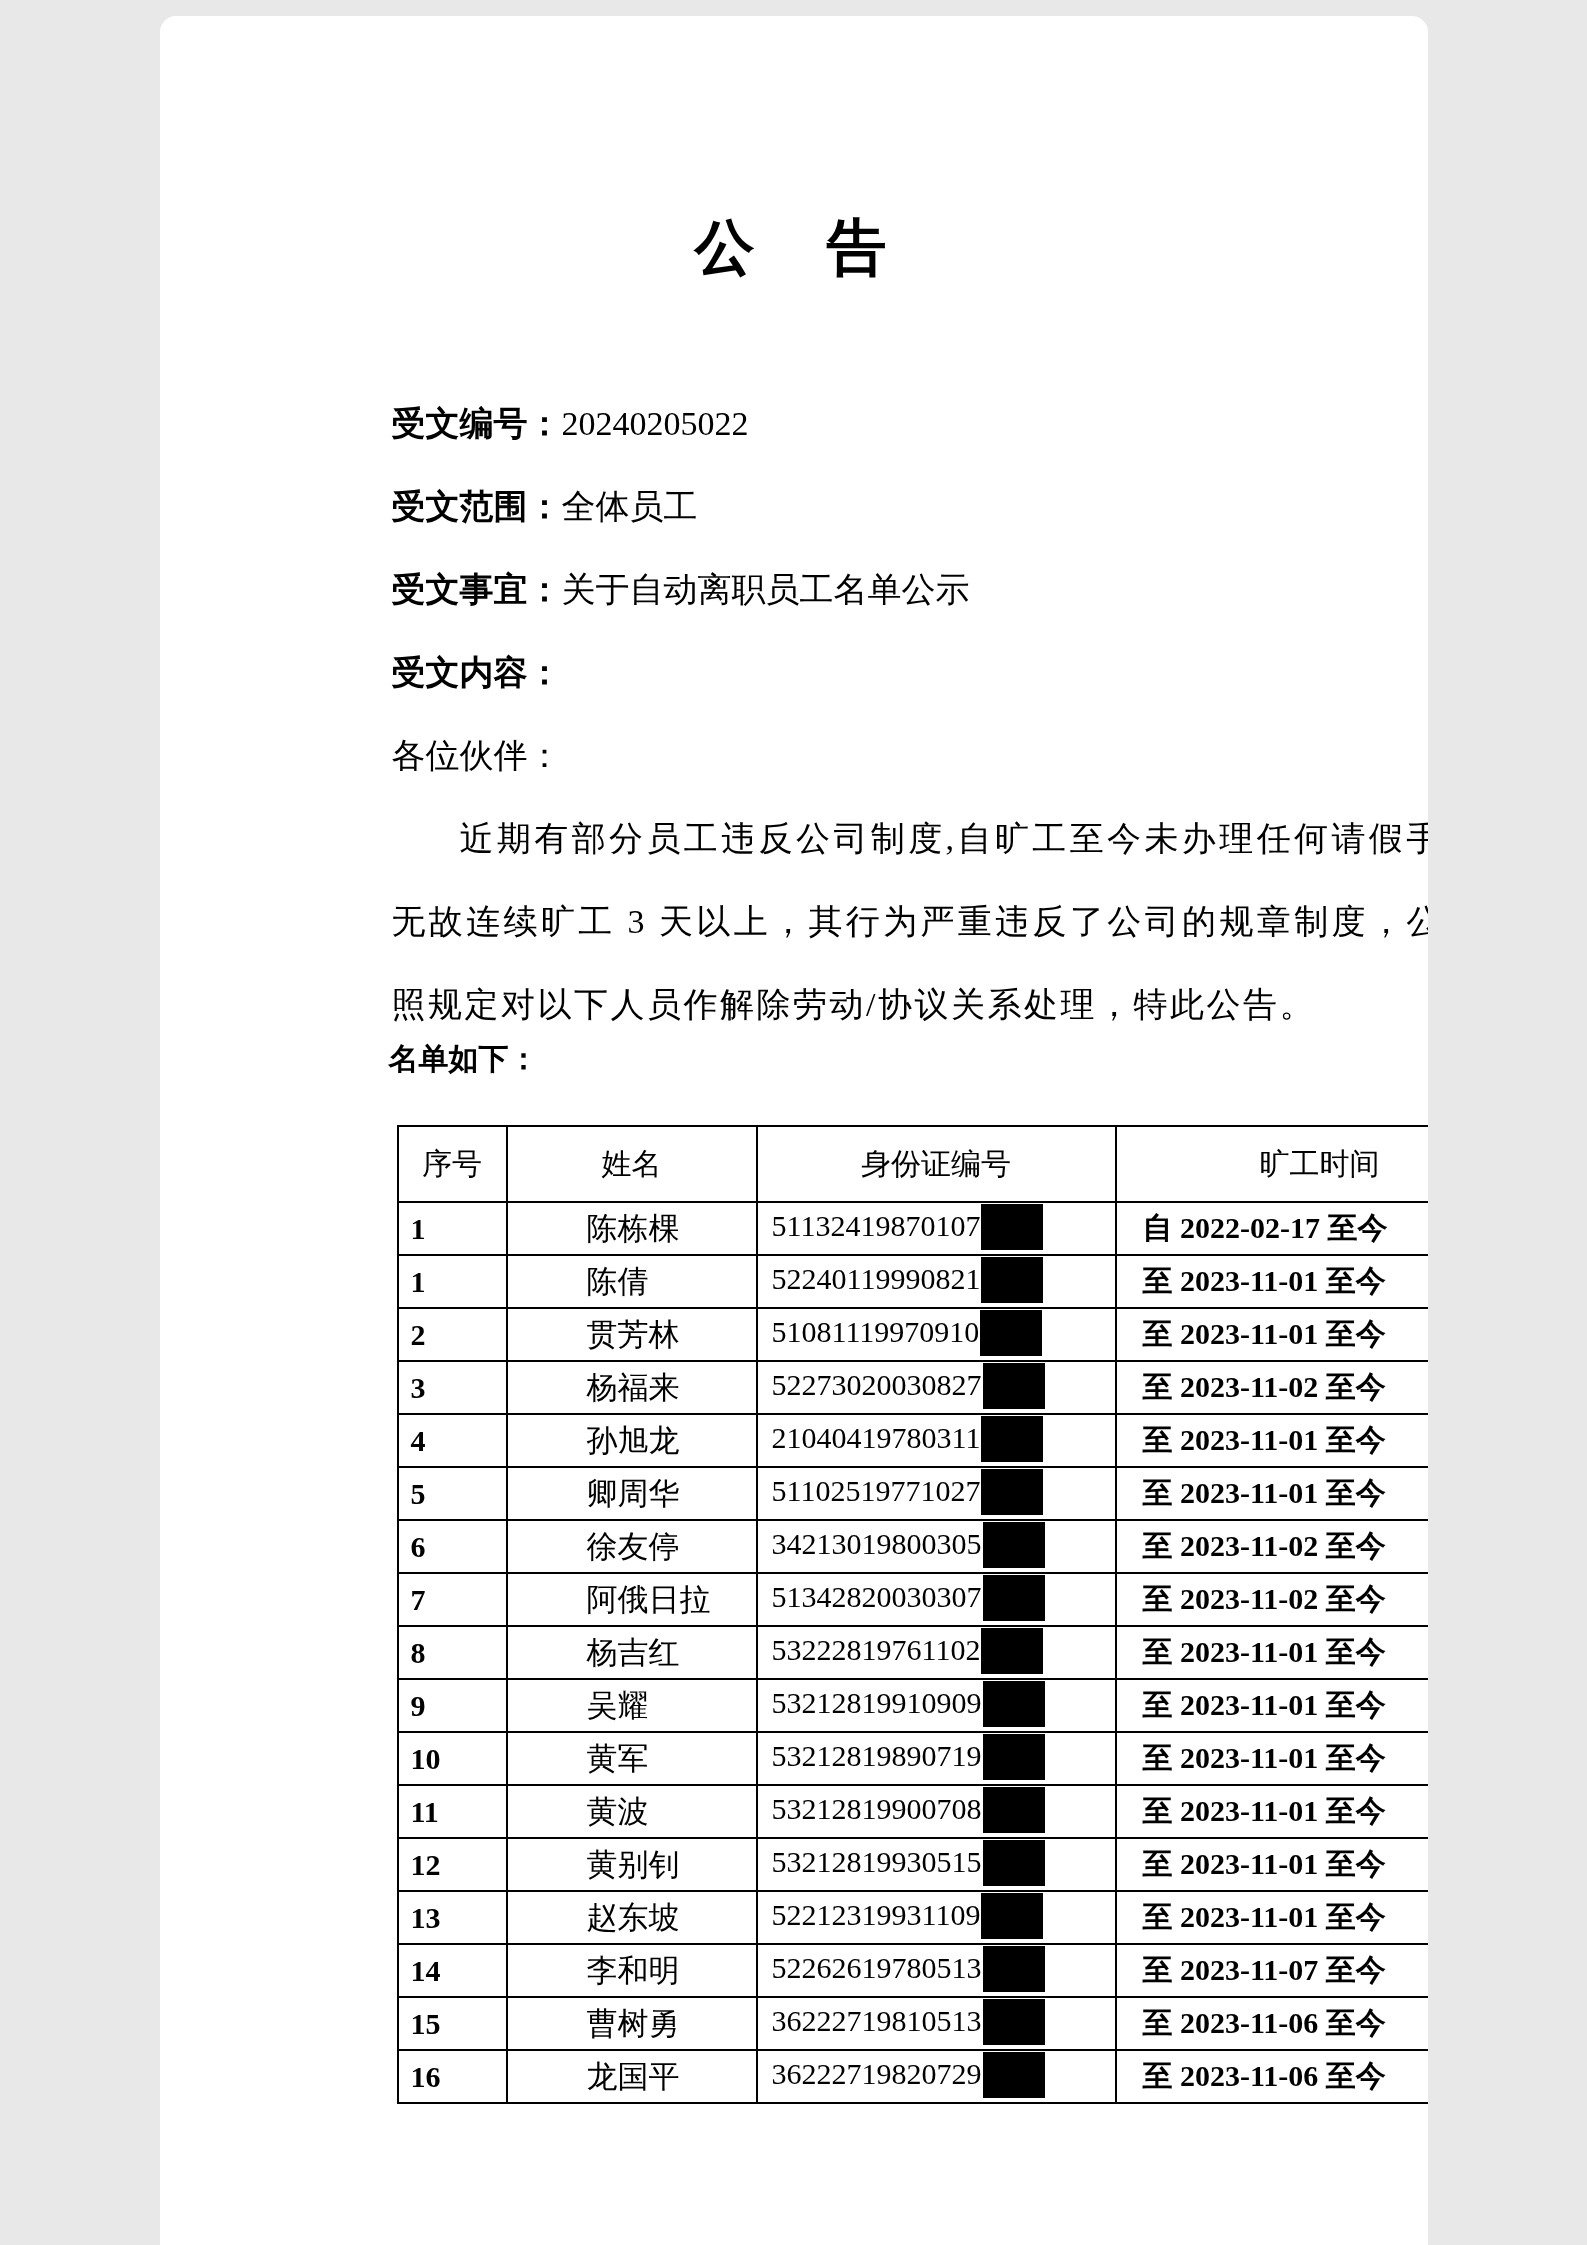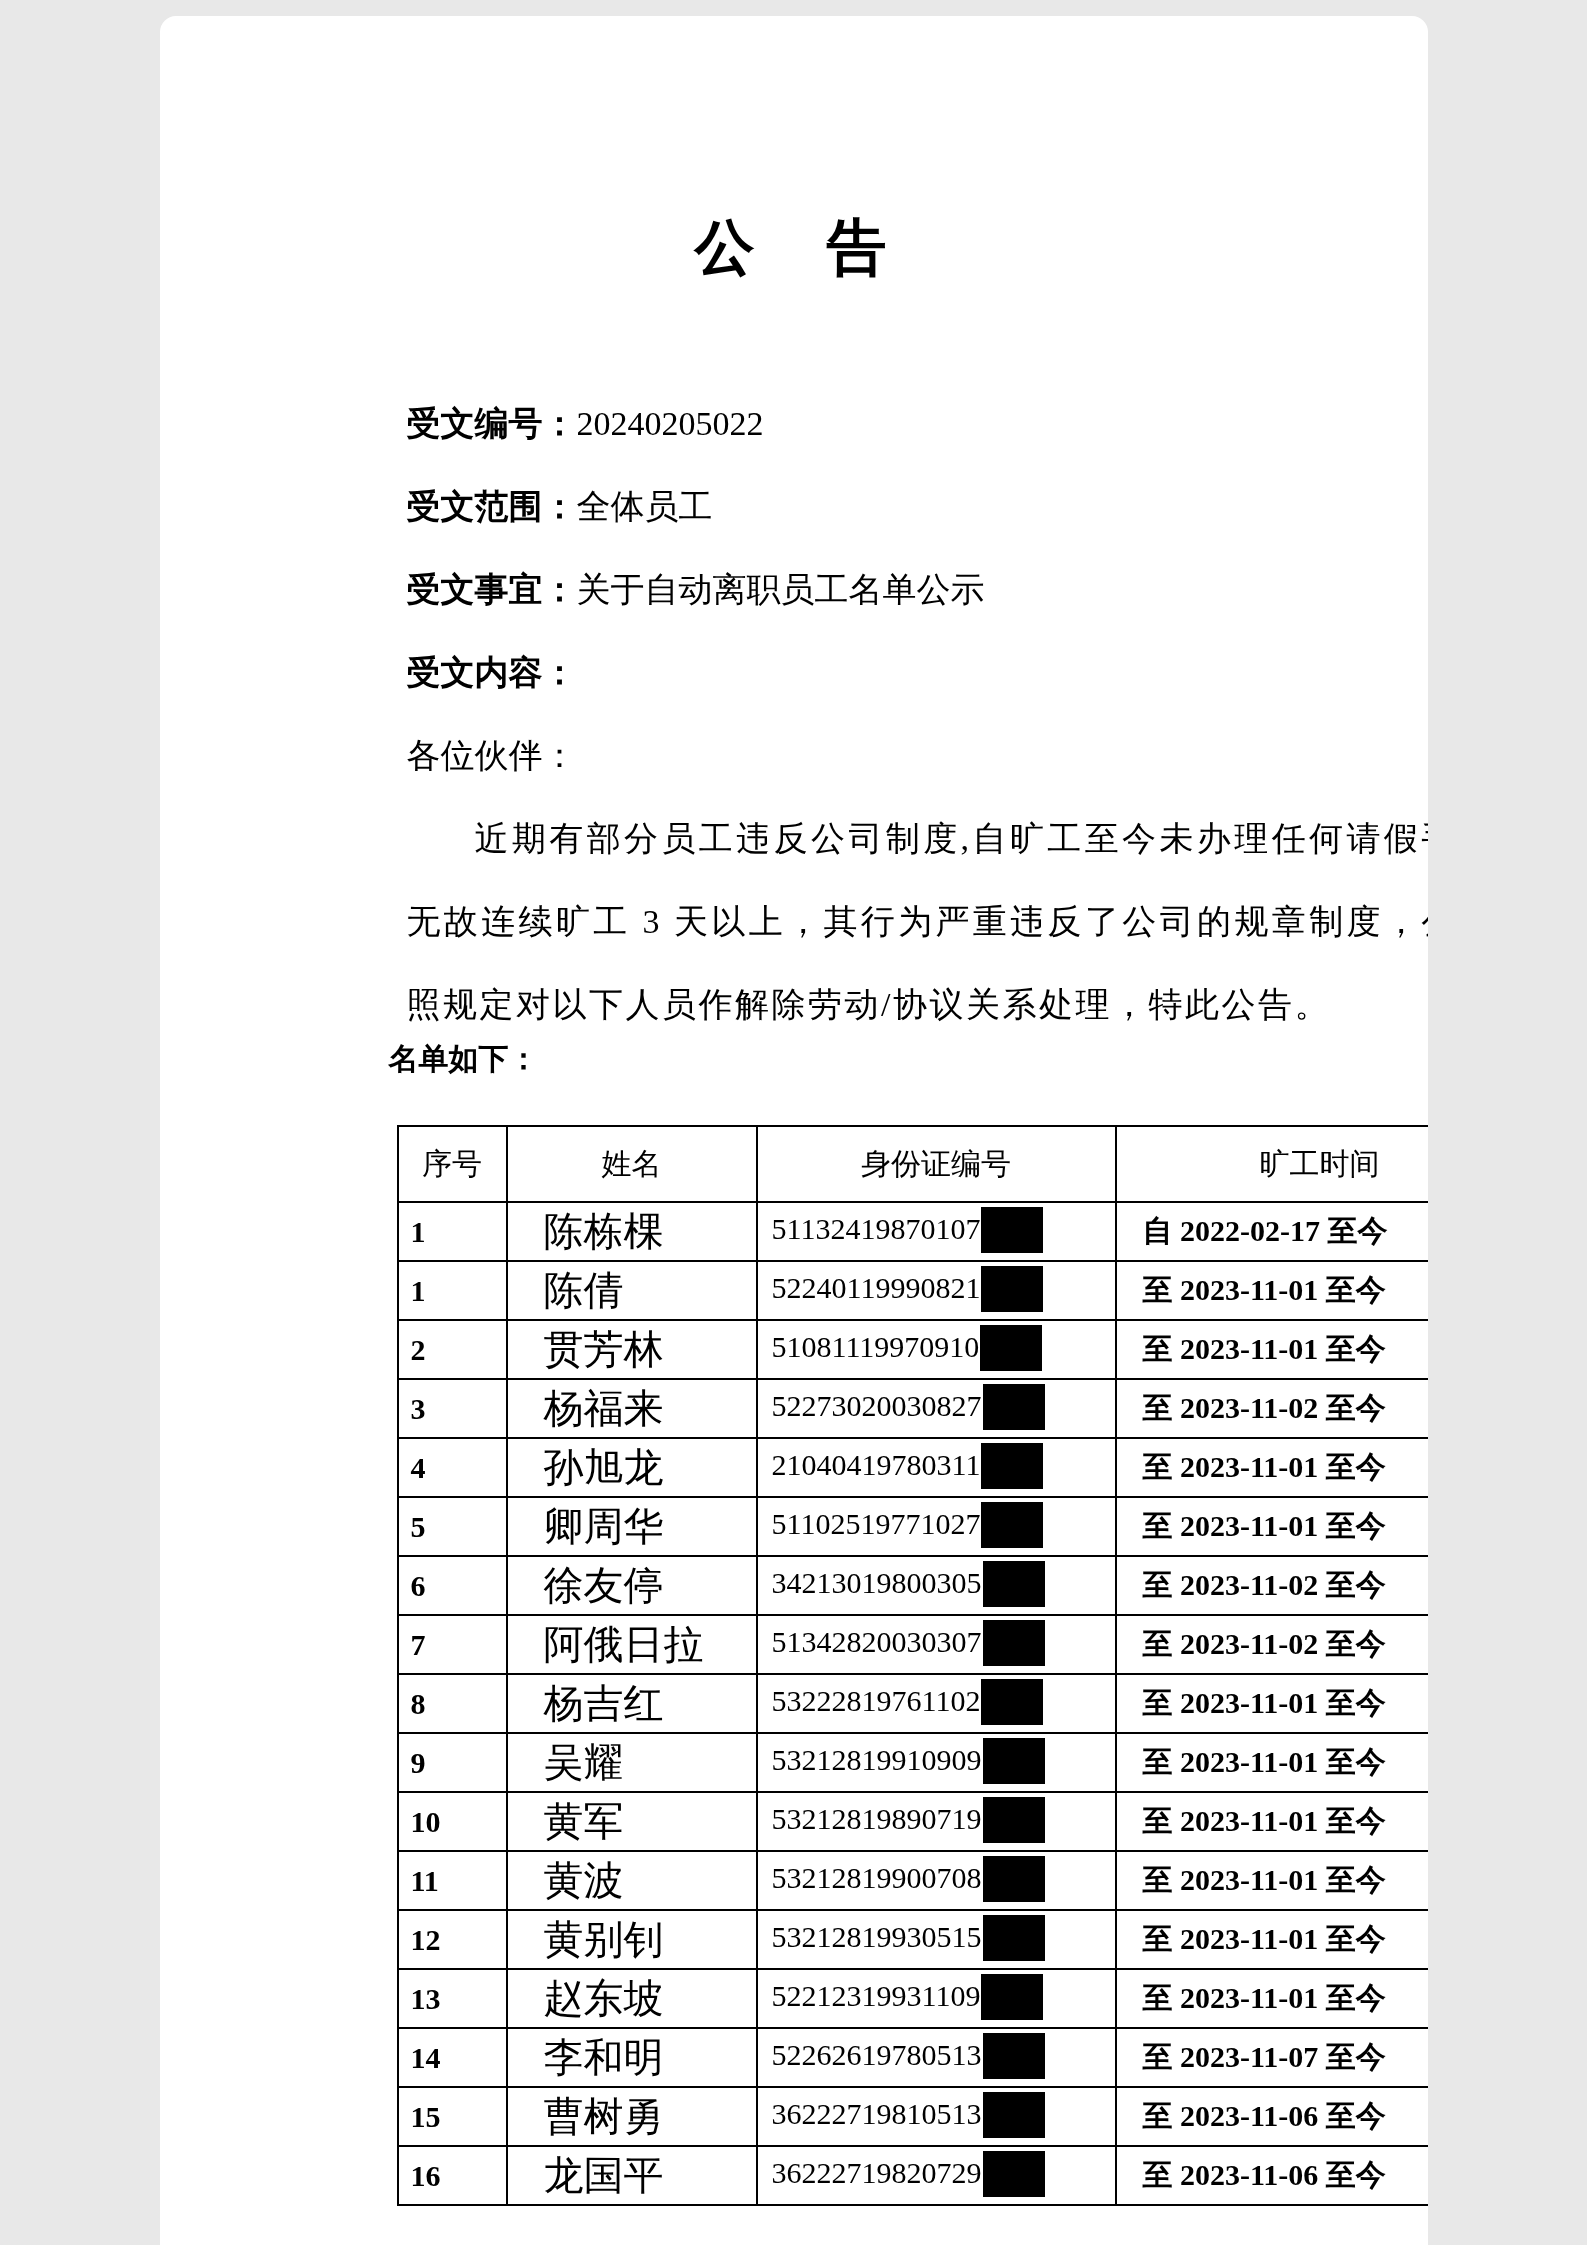--- a/index.html
+++ b/index.html
@@ -13,21 +13,21 @@
     color:#000;
     border-radius:16px;
   }
   .doc-title {
     position:absolute; top:192px; left:0; width:100%;
     text-align:center;
     font-size:60px; font-weight:bold;
     letter-spacing:6px;
   }
   .content {
-    position:absolute; left:247px; top:366px; width:1126px;
+    position:absolute; left:232px; top:366px; width:1126px;
   }
   .field-line {
     line-height:83px; font-size:34px; white-space:nowrap;
   }
   .field-label { font-weight:bold; }
   .field-value { font-weight:normal; }
   .salutation { line-height:83px; font-size:34px; }
   .body-para {
     margin:0; font-size:34px; line-height:83px;
     text-indent:2em; text-align:justify; letter-spacing:2.5px;
@@ -47,21 +47,21 @@
   .roster-table th {
     font-weight:normal; font-size:30px; text-align:center;
     height:72px;
   }
   .roster-table td { height:49px; font-size:30px; }
   col.c-no { width:109px; }
   col.c-name { width:250px; }
   col.c-id { width:359px; }
   col.c-period { width:408px; }
   td.cell-no { font-weight:bold; padding-left:12px; }
-  td.cell-name { font-weight:normal; font-size:40px; padding-left:36px; }
+  td.cell-name { font-weight:normal; font-size:31px; padding-left:79px; }
   td.cell-id { font-weight:normal; padding-left:14px; }
   td.cell-period { font-weight:bold; padding-left:26px; }
   .redaction {
     display:inline-block; width:62px; height:46px;
     background:#000; vertical-align:middle; margin-left:1px;
     transform:translateY(-2px);
   }
   .page-footer {
     position:absolute; left:0; top:2048px; width:1587px;
     text-align:right; font-size:27px; letter-spacing:2px;font-style:italic;

